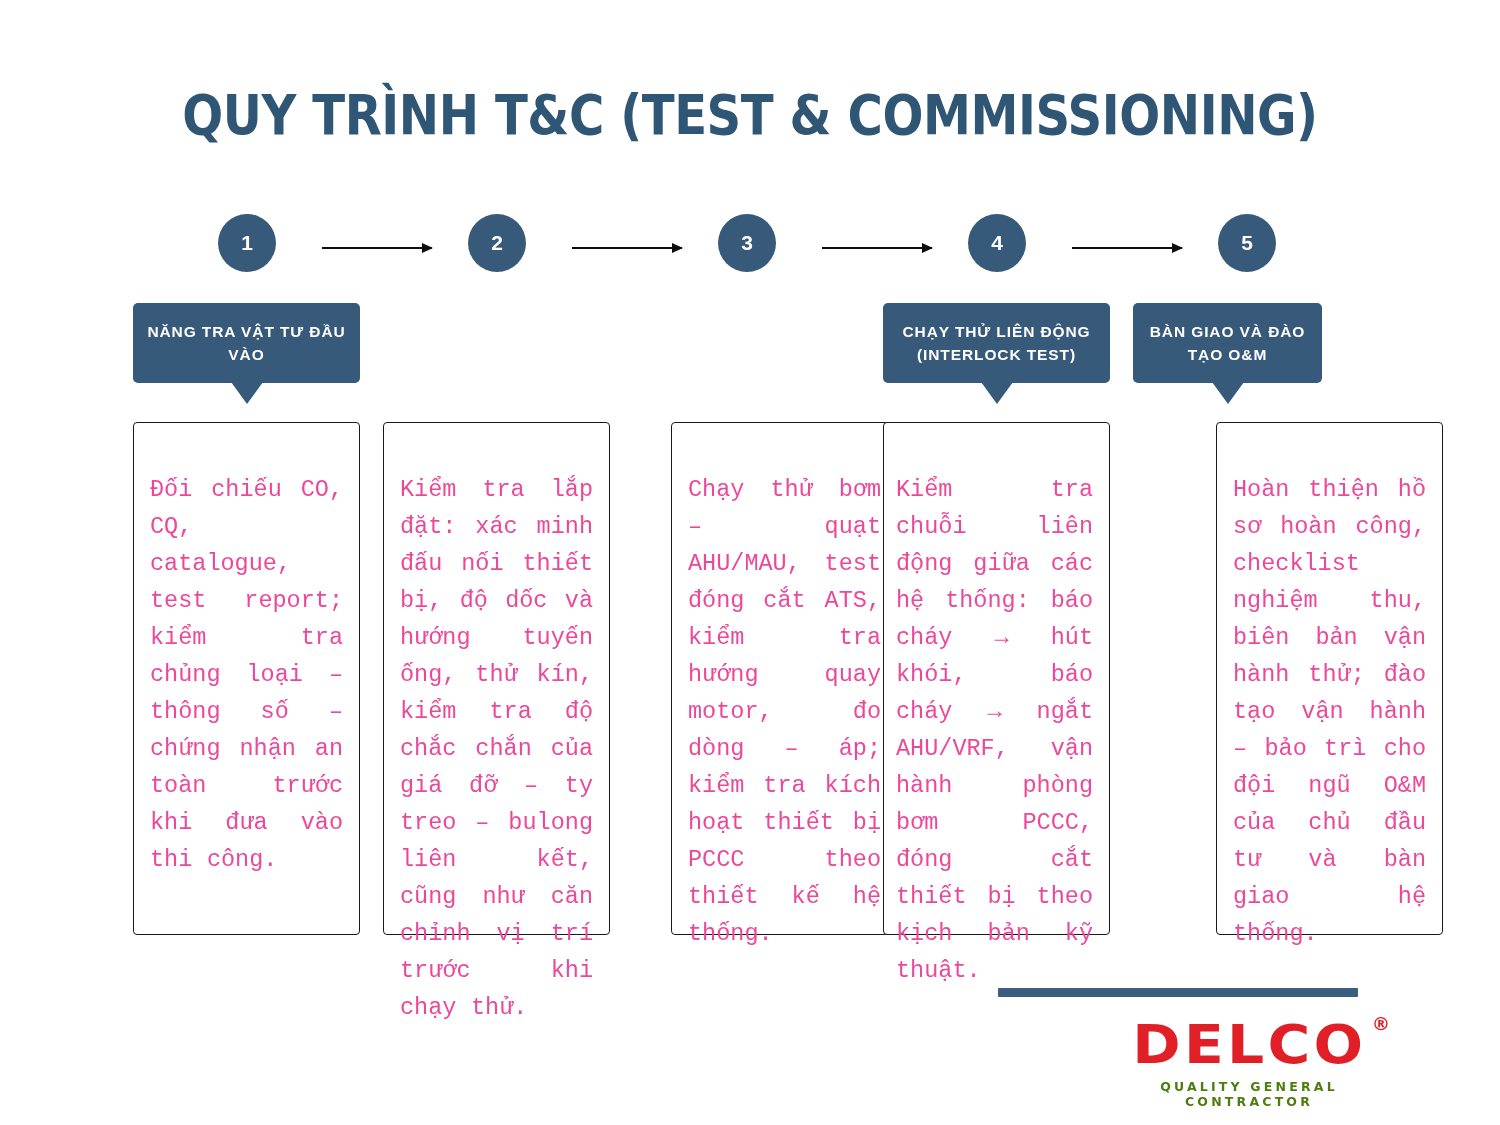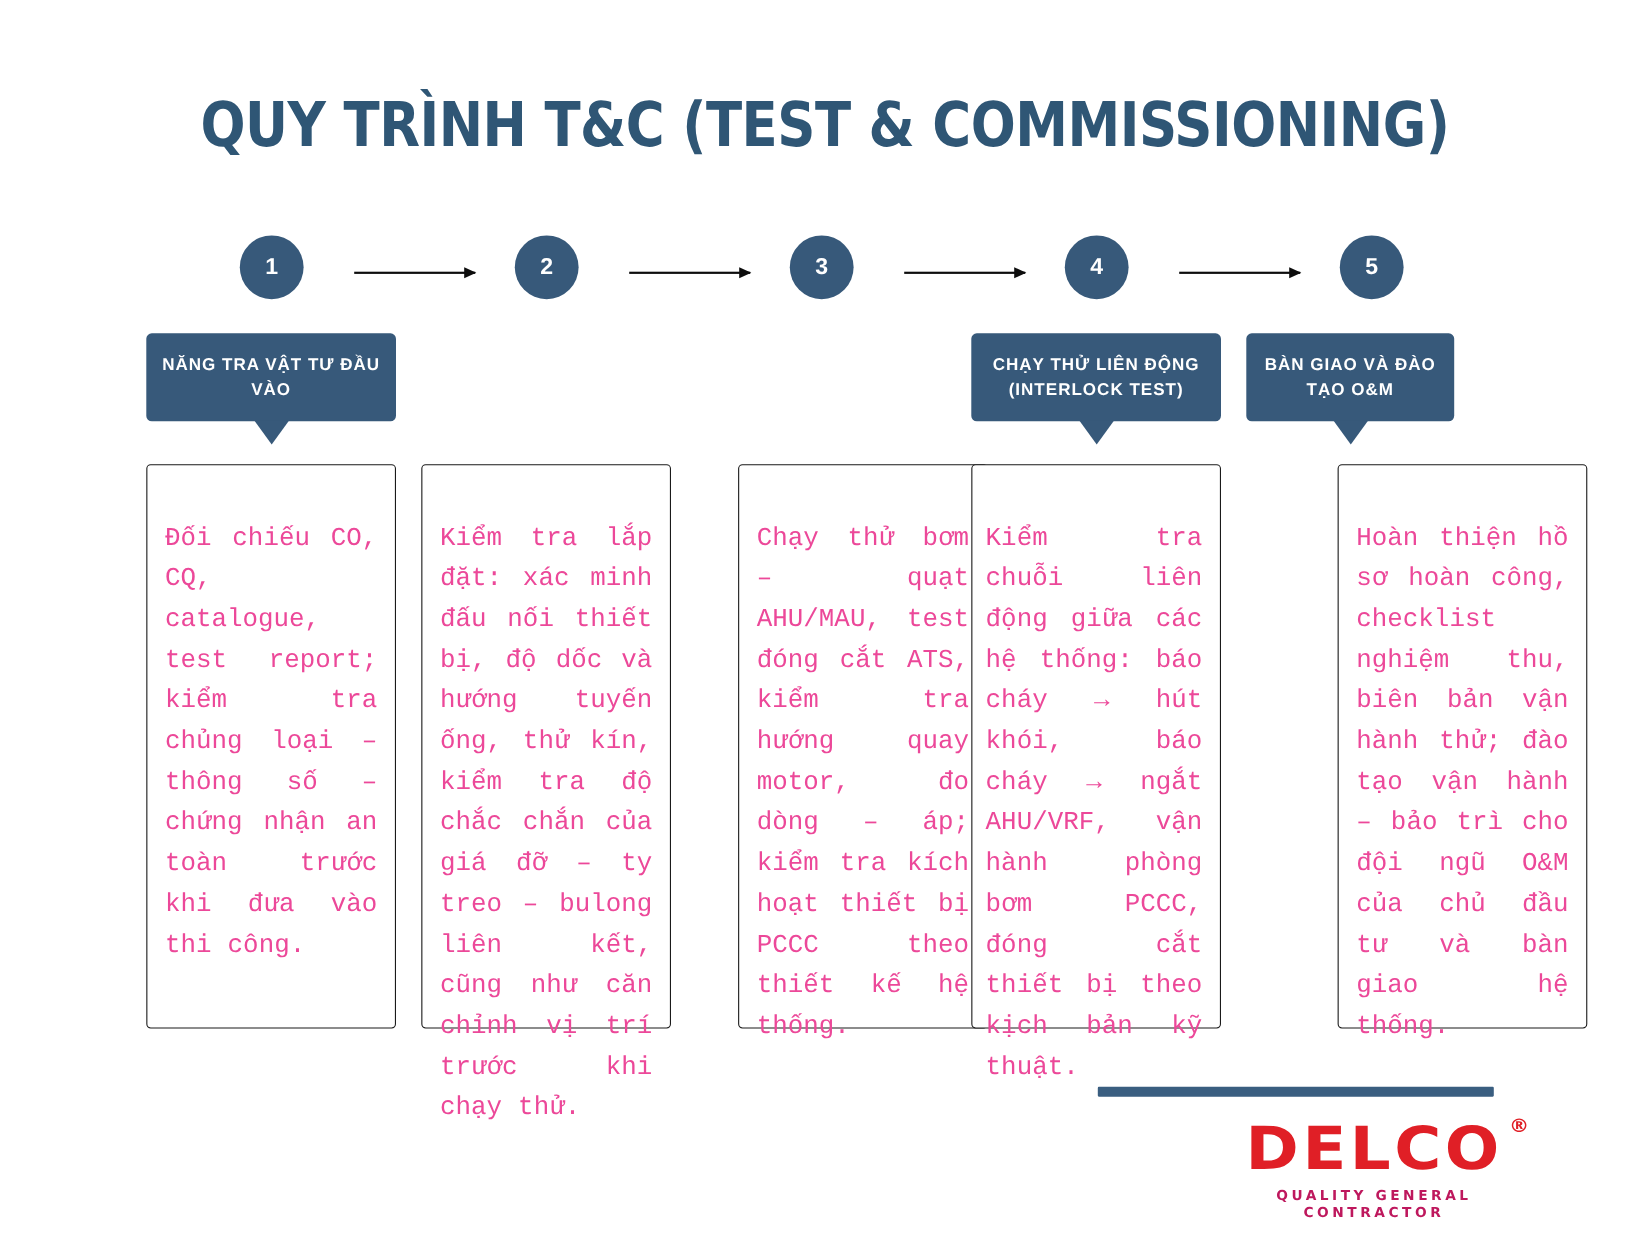--- a/index.html
+++ b/index.html
@@ -174,21 +174,21 @@
     line-height: 17px;
     font-weight: 700;
     color: #e01f26;
     letter-spacing: 0;
   }
   .logo-tag {
     margin-top: 7px;
     font-family: "DejaVu Sans", sans-serif;
     font-size: 12.5px;
     letter-spacing: 3.2px;
-    color: #be185d;
+    color: #4d7c0f;
     font-weight: 600;
   }
 </style>
 </head>
 <body>
 
 <div id="canvas">
 
   <div class="title">QUY TRÌNH T&amp;C (TEST &amp; COMMISSIONING)</div>
 

